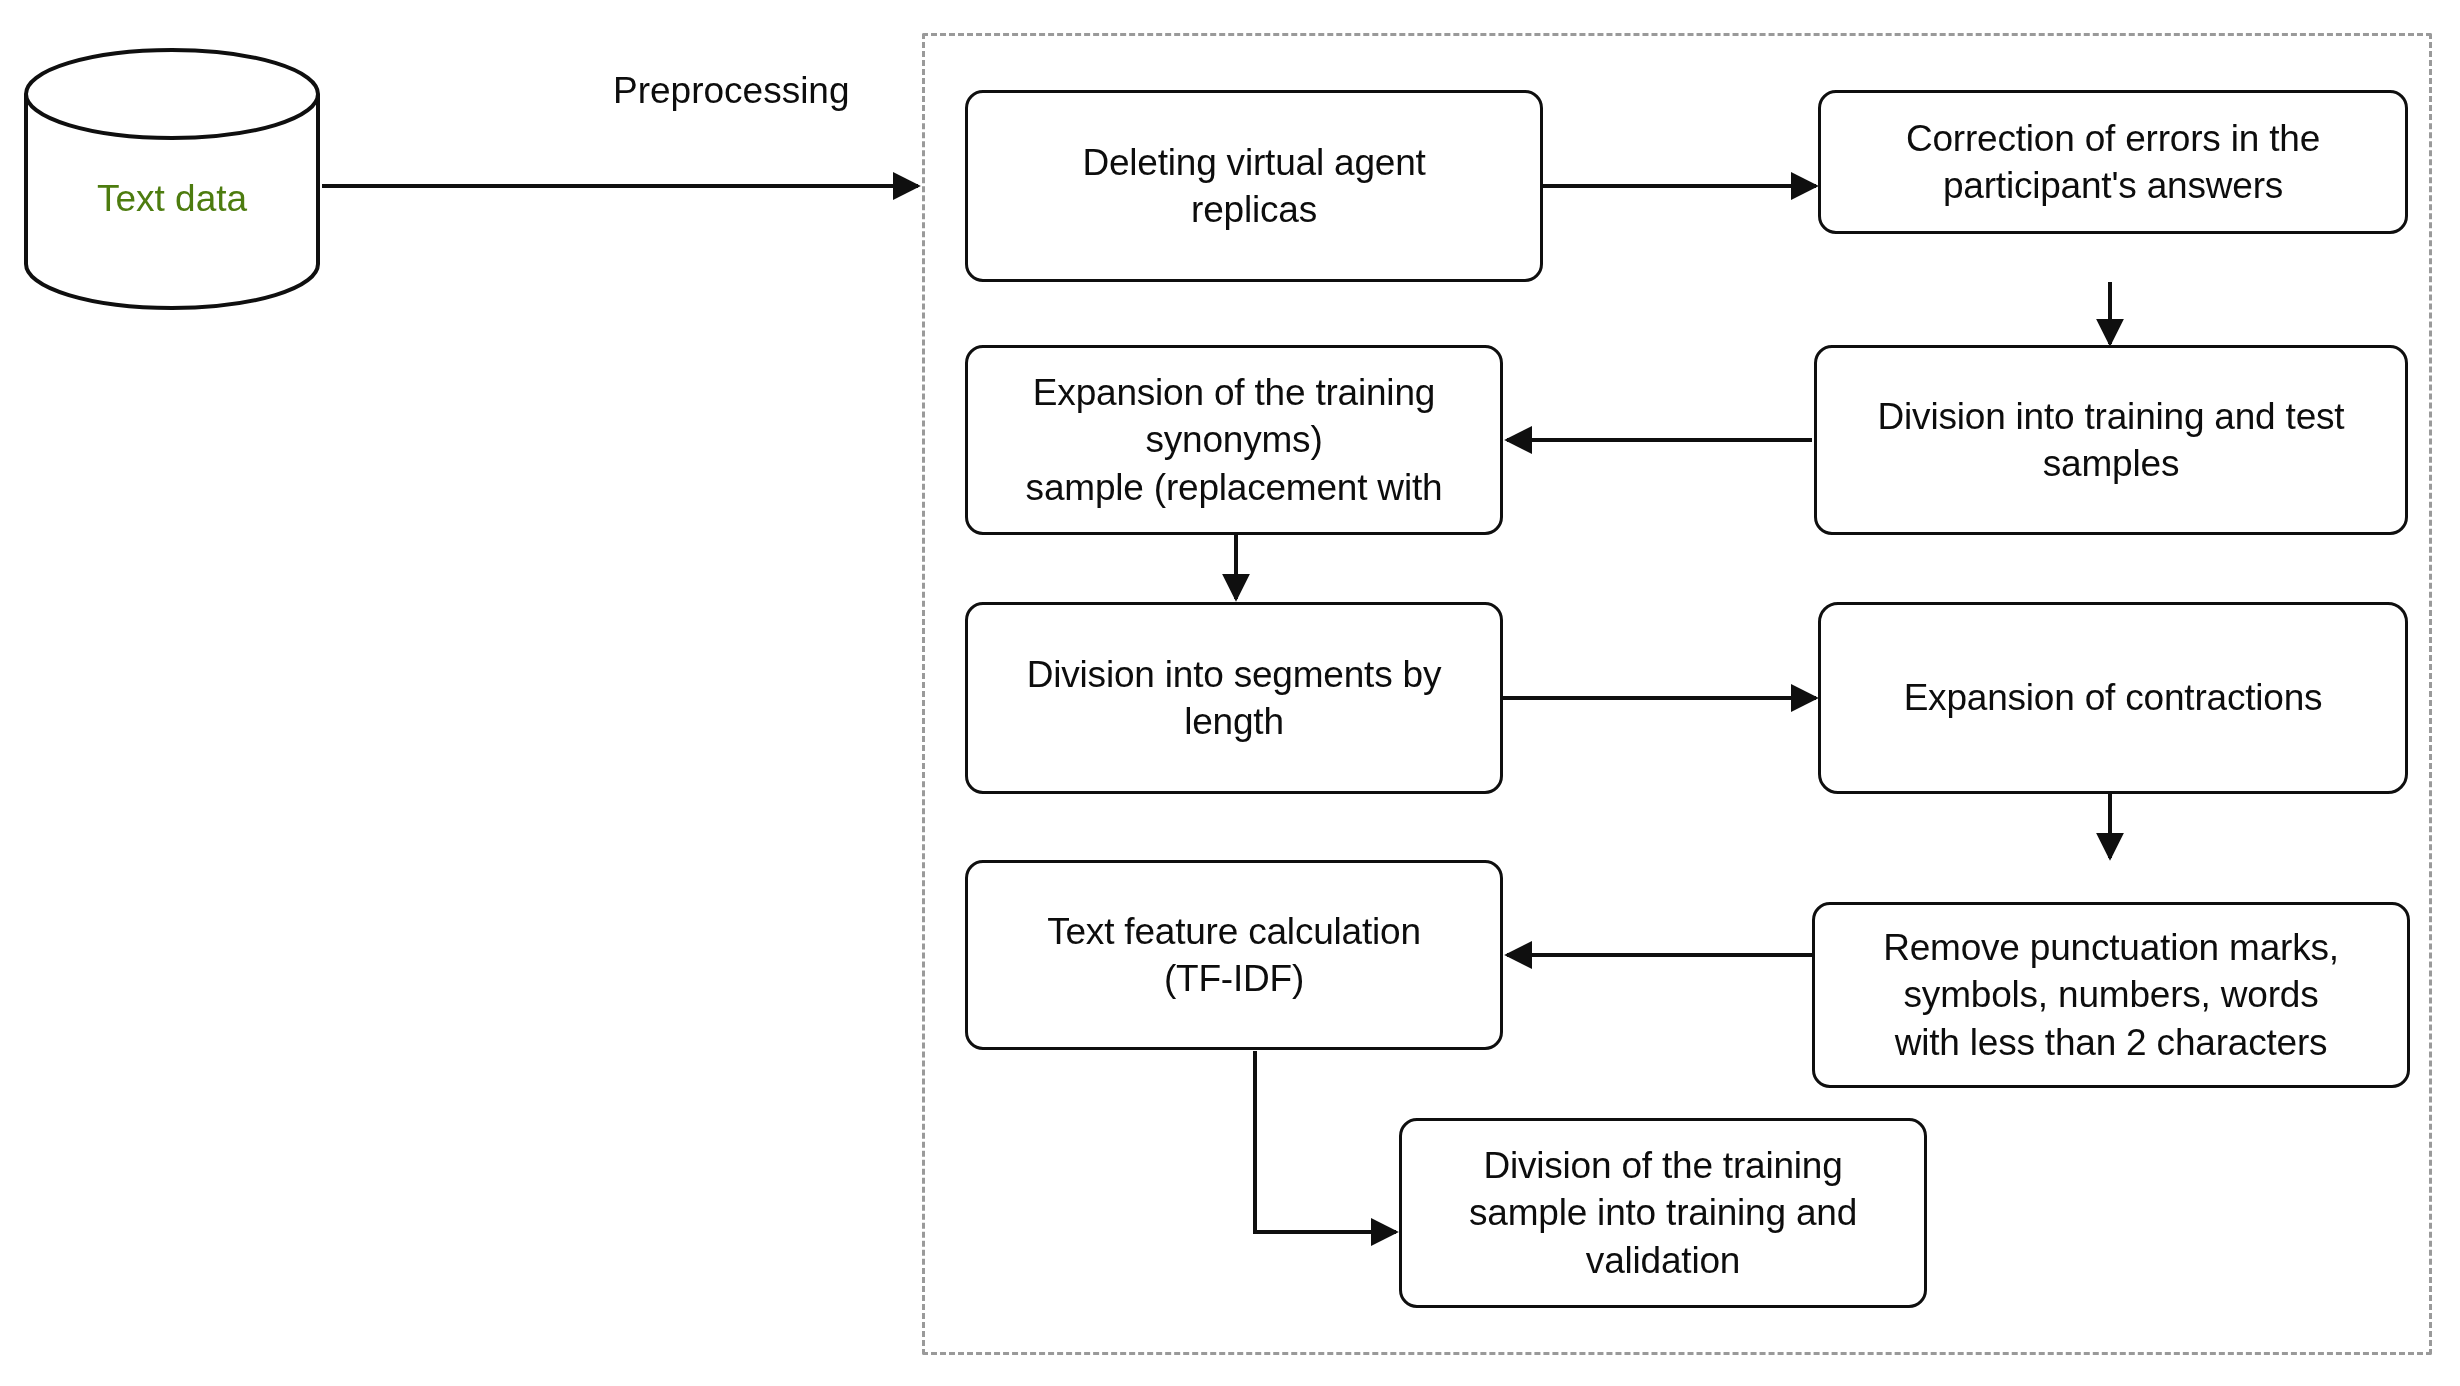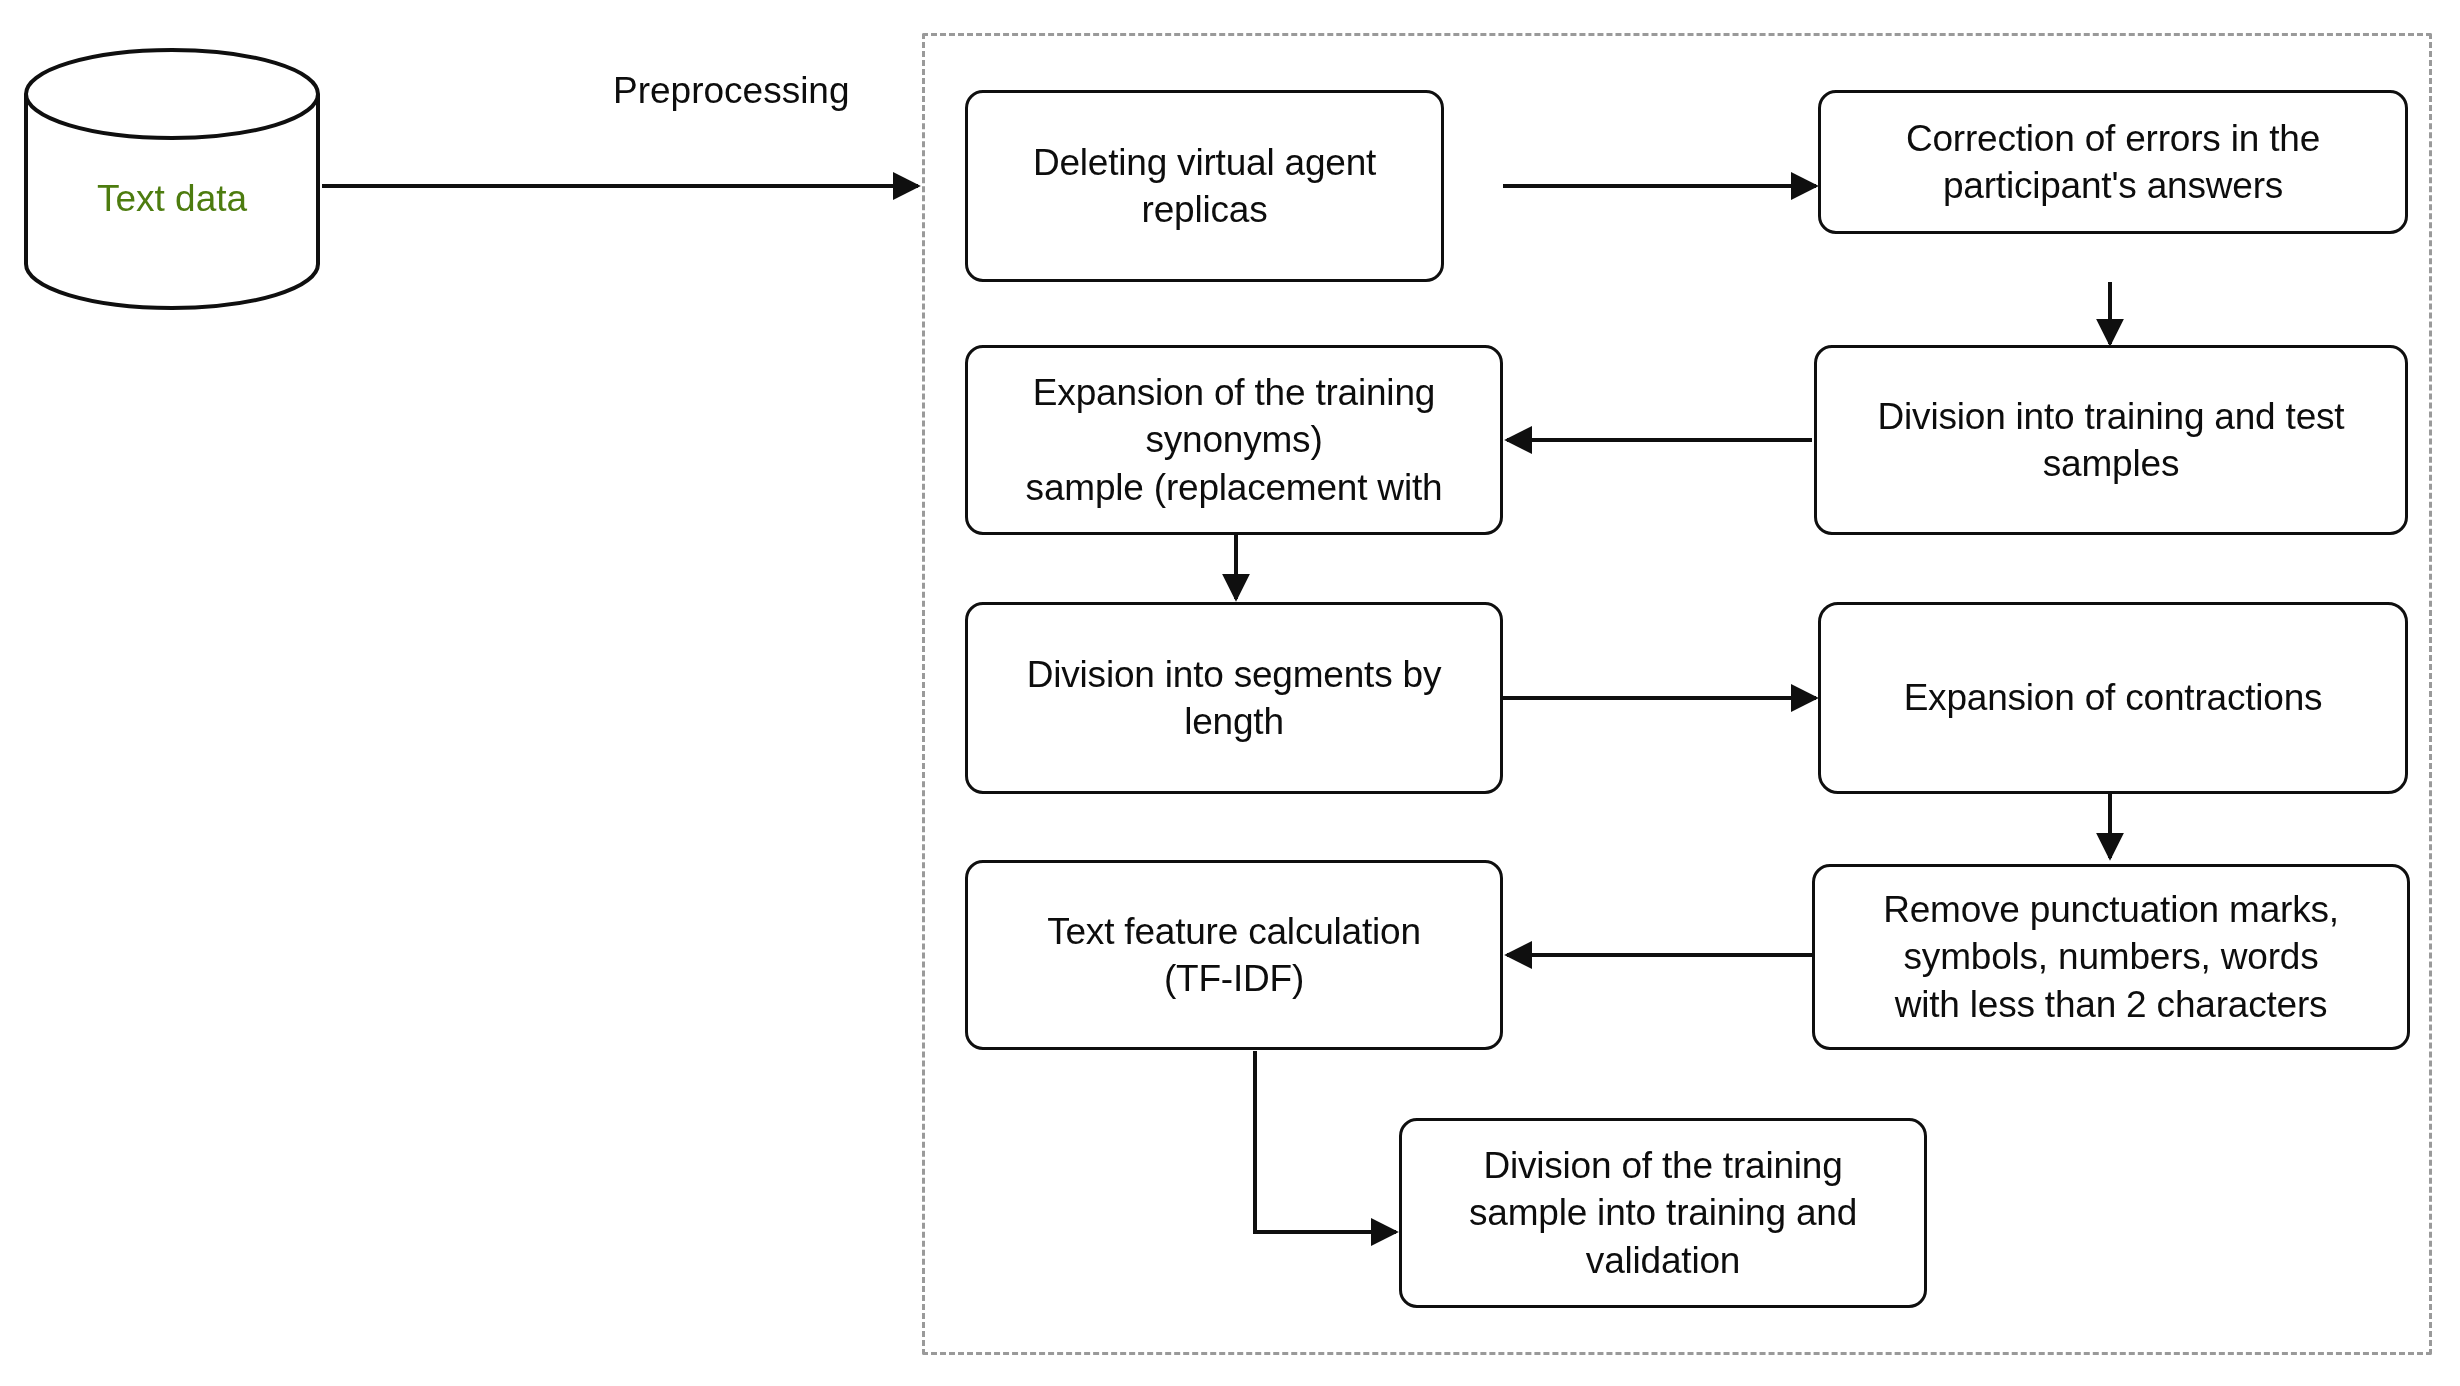--- a/index.html
+++ b/index.html
@@ -132,21 +132,21 @@
   <div class="cylinder">
     <svg class="cyl-body" viewBox="0 0 300 262" width="300" height="262" xmlns="http://www.w3.org/2000/svg">
       <path d="M 4 46 L 4 216 A 146 44 0 0 0 296 216 L 296 46" fill="#ffffff" stroke="#0f0f0f" stroke-width="4"></path>
       <ellipse cx="150" cy="46" rx="146" ry="44" fill="#ffffff" stroke="#0f0f0f" stroke-width="4"></ellipse>
     </svg>
     <div class="cyl-label">Text data</div>
   </div>
 
   <div class="edge-label" style="left:613px; top:70px;">Preprocessing</div>
 
-  <div class="node" style="left:965px; top:90px; width:479px; height:192px;justify-content:center;">
+  <div class="node" style="left:965px; top:90px; width:578px; height:192px;justify-content:center;">
     <span>
       <span>Deleting virtual agent</span>
       <span>replicas</span>
     </span>
   </div>
 
   <div class="node" style="left:1818px; top:90px; width:590px; height:144px;">
     <span>
       <span>Correction of errors in the</span>
       <span>participant's answers</span>
@@ -181,21 +181,21 @@
     </span>
   </div>
 
   <div class="node" style="left:965px; top:860px; width:538px; height:190px;">
     <span>
       <span>Text feature calculation</span>
       <span>(TF-IDF)</span>
     </span>
   </div>
 
-  <div class="node" style="left:1812px; top:864px; width:598px; height:186px;">
+  <div class="node" style="left:1812px; top:902px; width:598px; height:186px;">
     <span>
       <span>Remove punctuation marks,</span>
       <span>symbols, numbers, words</span>
       <span>with less than 2 characters</span>
     </span>
   </div>
 
   <div class="node" style="left:1399px; top:1118px; width:528px; height:190px;">
     <span>
       <span>Division of the training</span>

